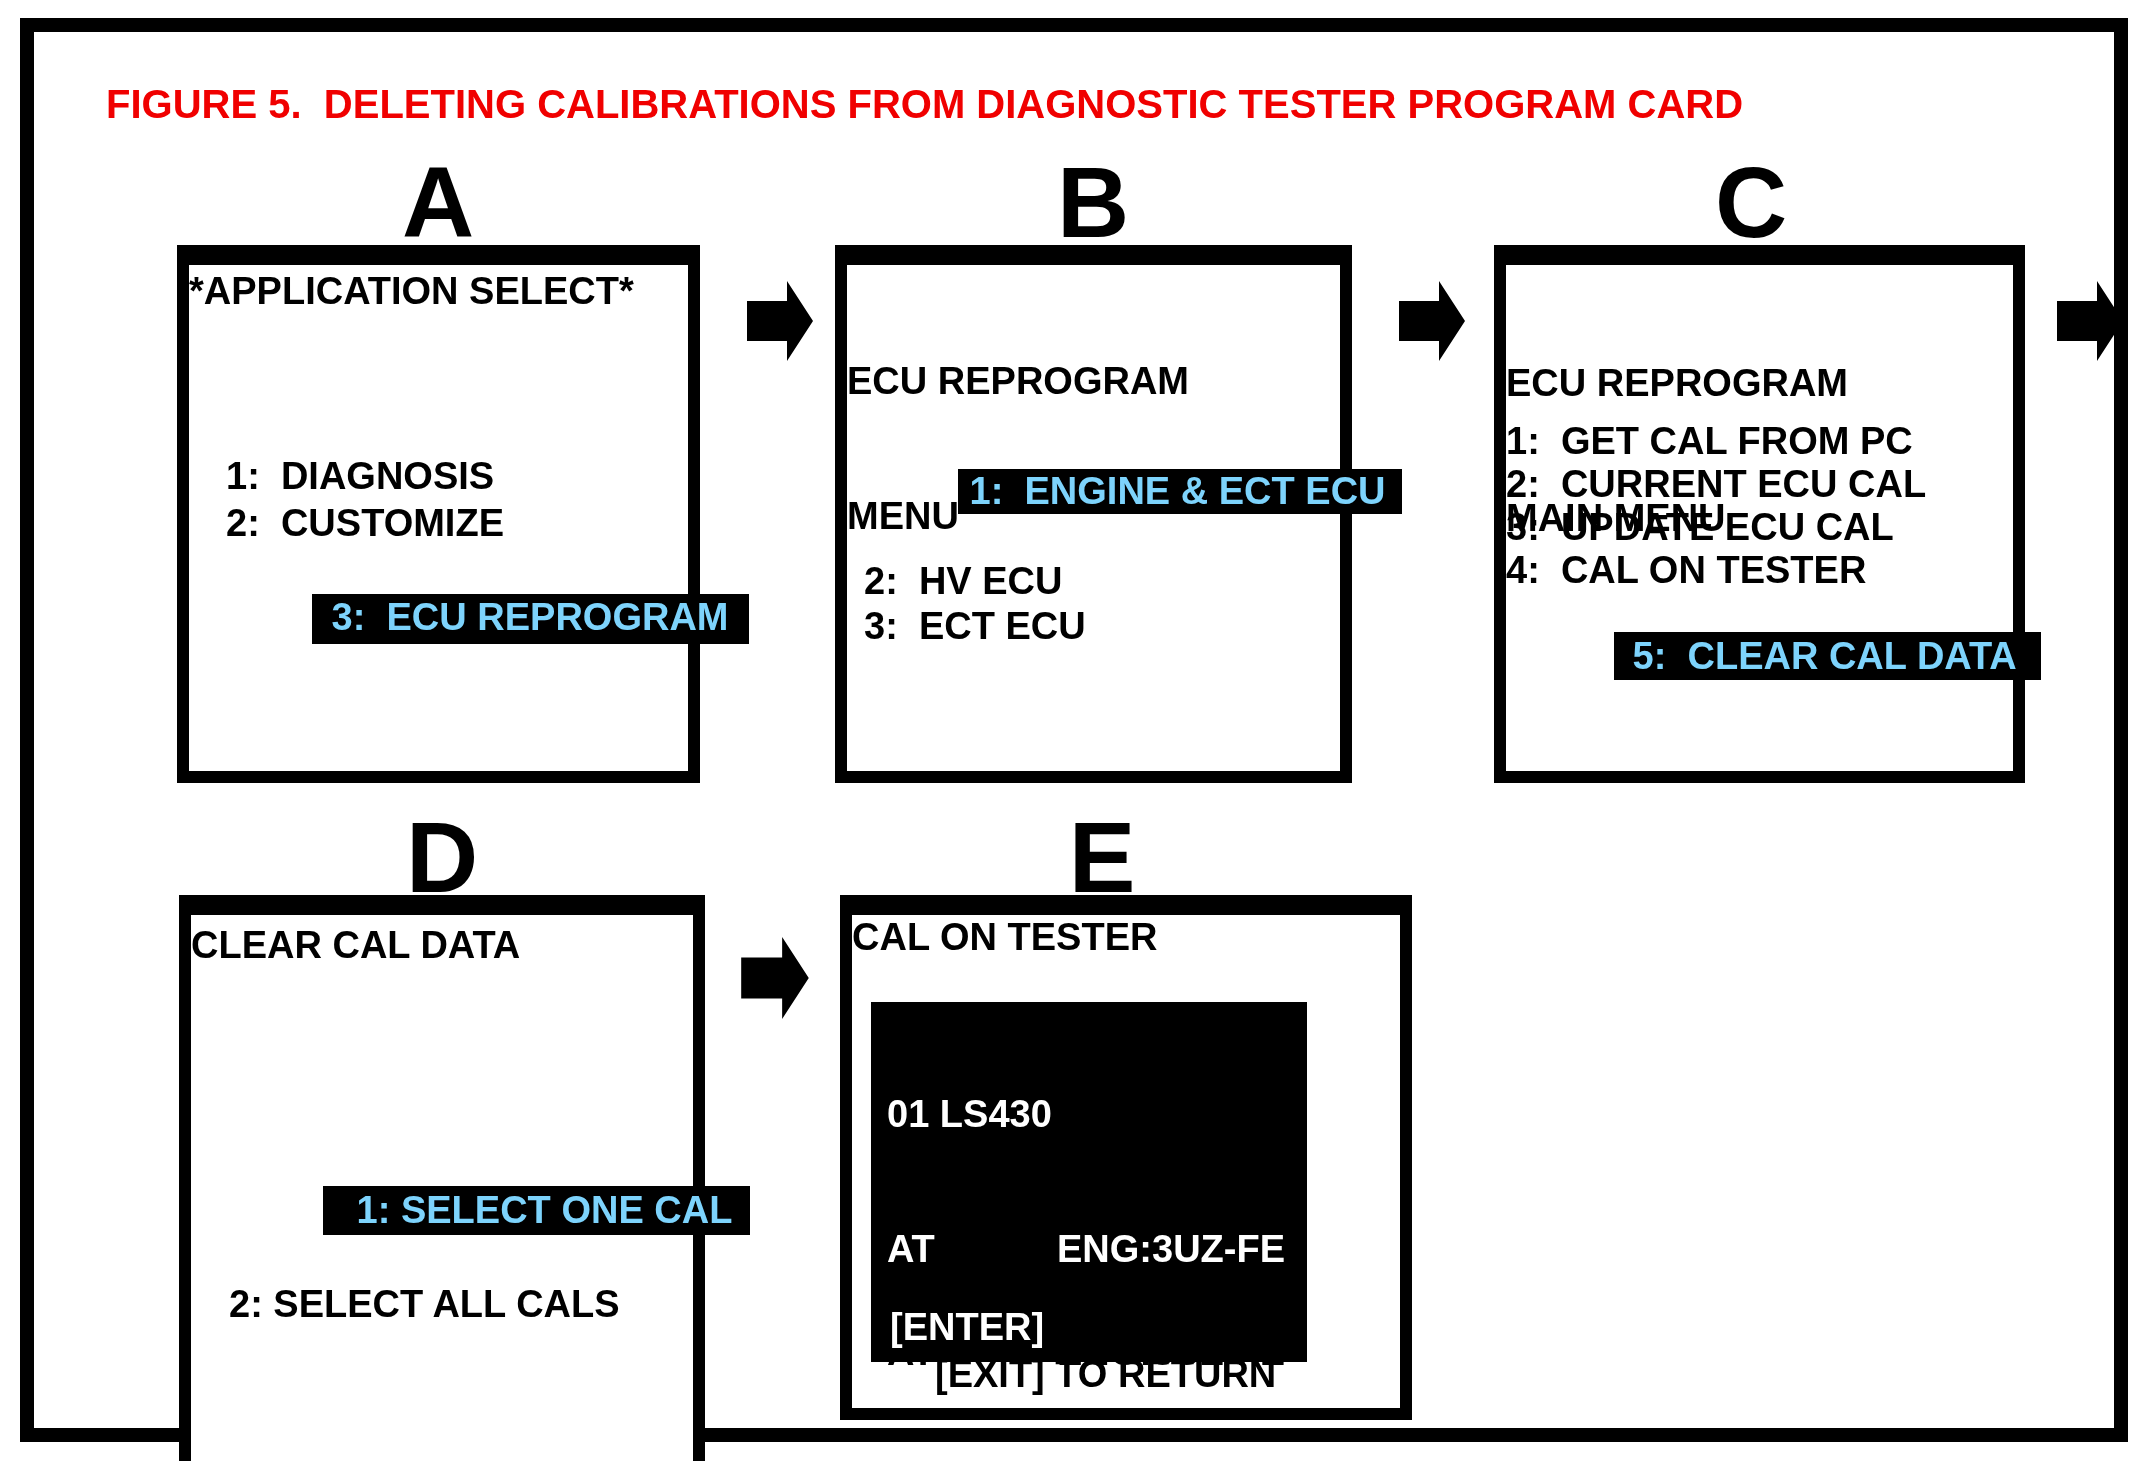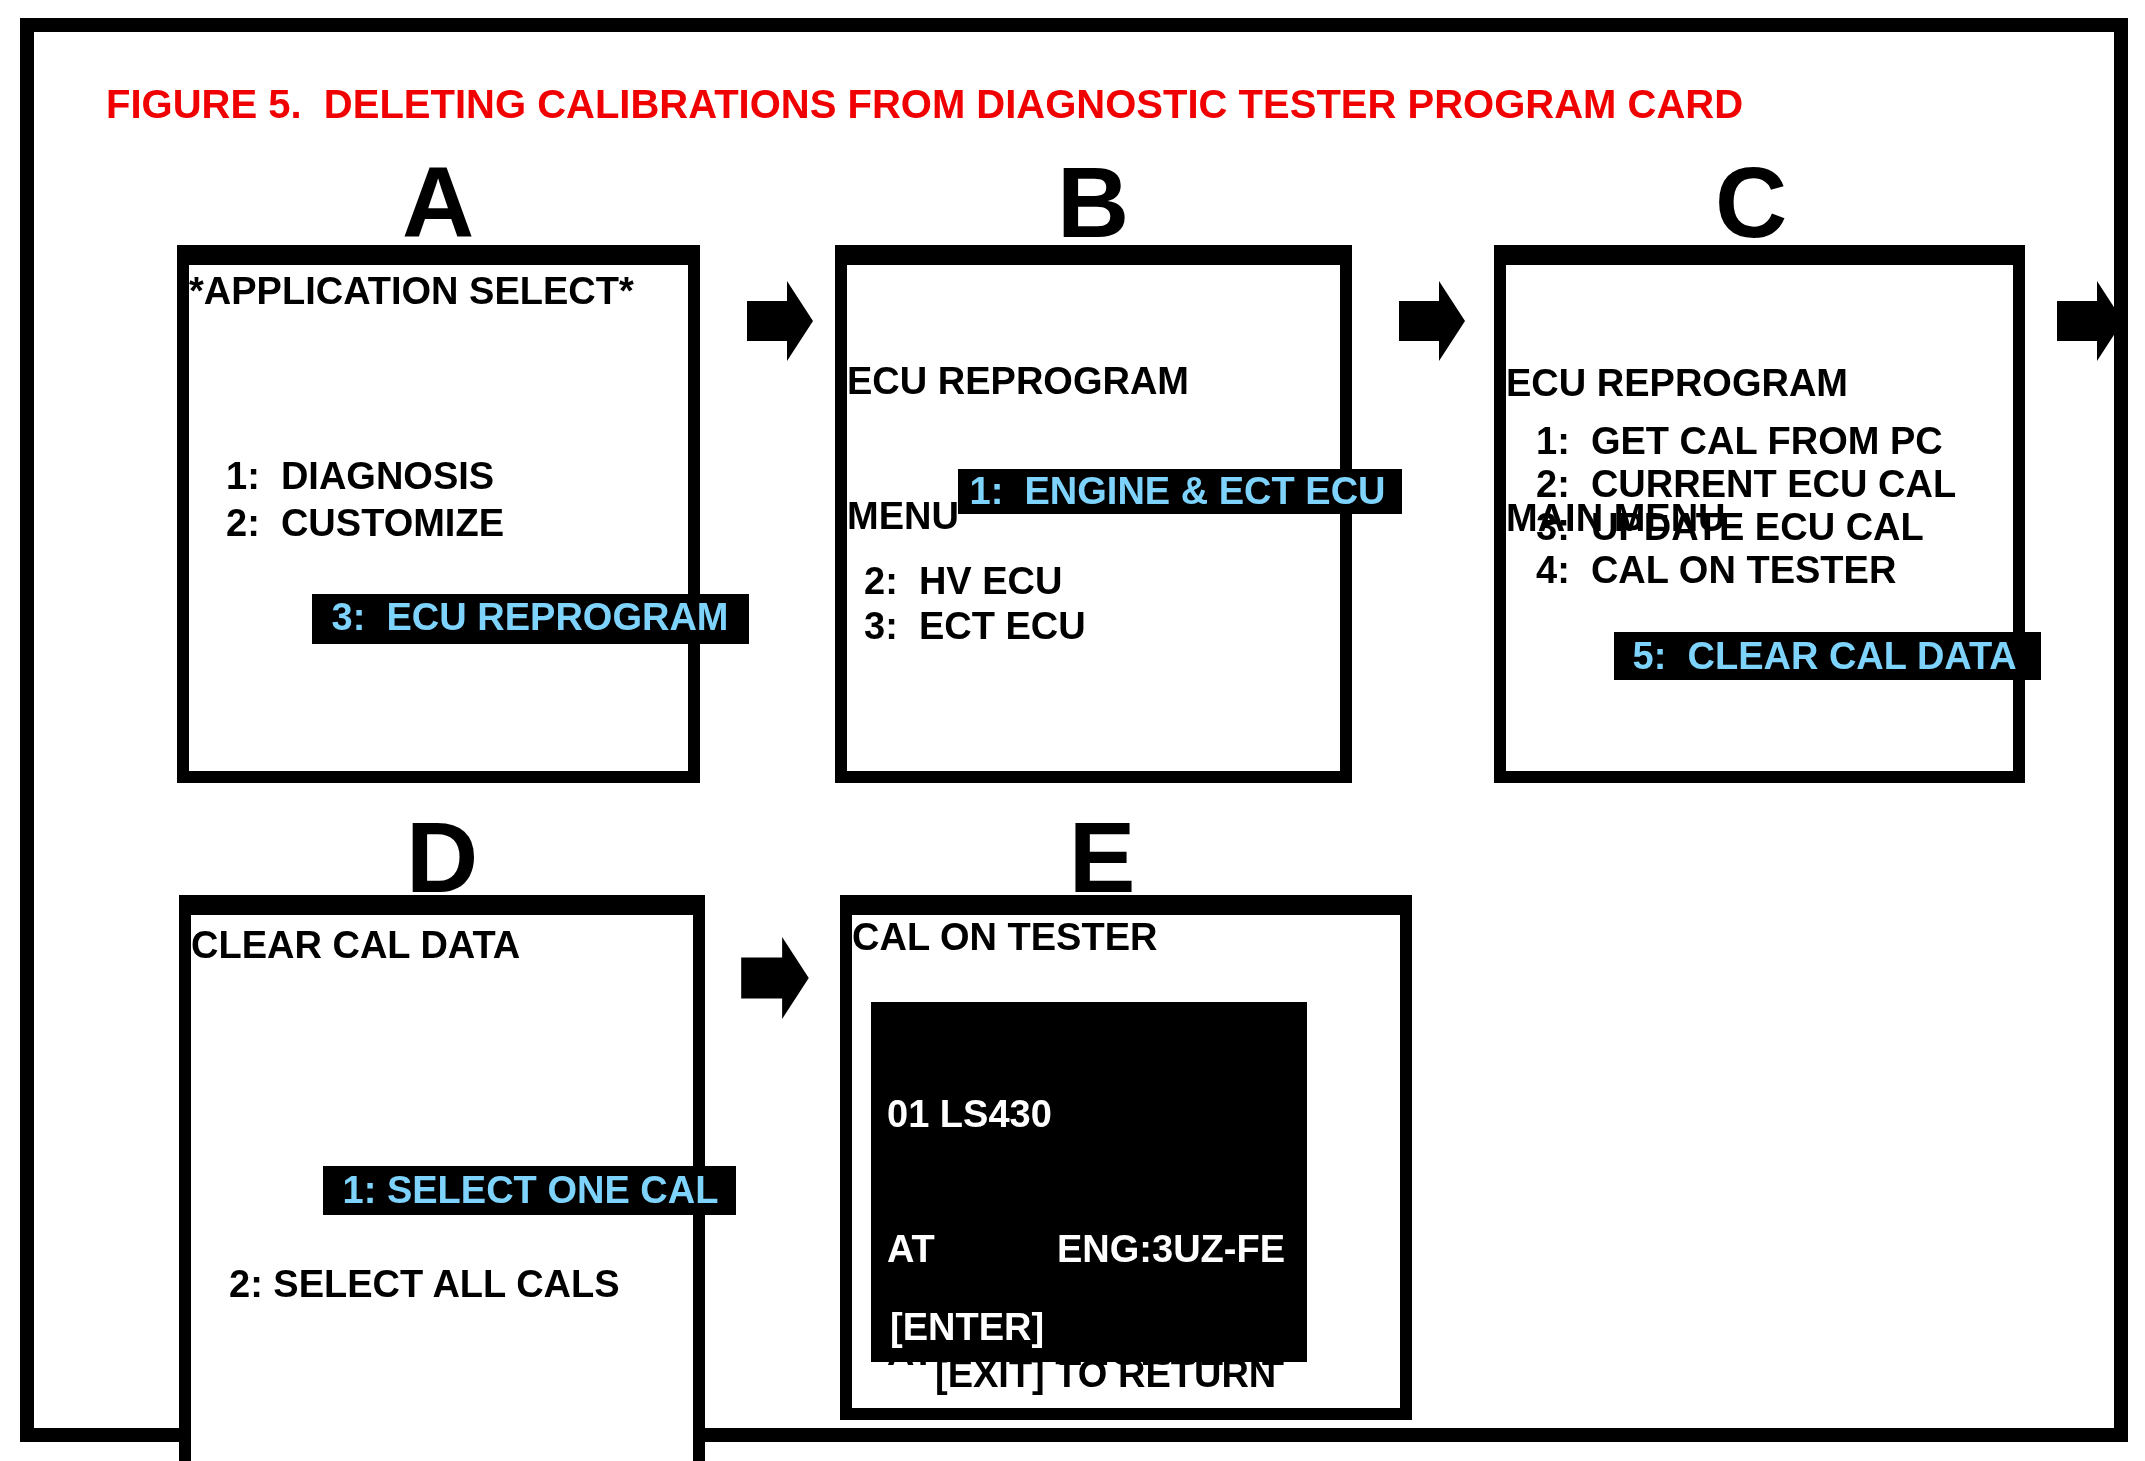--- a/index.html
+++ b/index.html
@@ -44,35 +44,35 @@
 
   .menu{position:absolute;left:0;right:0;font-size:38px;}
   .m-a{top:188px}
   .m-b{top:159px}
   .m-c{top:155px}
   .m-d{top:205px}
 
   .mi{white-space:pre;}
   .m-a .mi{line-height:47px;padding-left:37px;}
   .m-b .mi{line-height:45px;padding-left:17px;}
-  .m-c .mi{line-height:43px;padding-left:30px;}
+  .m-c .mi{line-height:43px;}
   .m-d .mi{line-height:46px;padding-left:38px;}
 
   .mi.hl-row{padding-left:0;}
   .hl{
     display:inline-block;background:#000;color:#7dd3fc;white-space:pre;
     box-sizing:border-box;
   }
   .m-a .hl{margin-left:17px;line-height:45px;padding:1px 20px 4px 20px;}
   .m-b .hl{margin-left:5px;line-height:45px;padding:0 16px 0 12px;}
   .m-c .hl{
     margin-left:2px;margin-top:-17px;position:relative;line-height:46px;
     width:427px;padding:1px 0 1px 19px;
   }
-  .m-d .hl{margin-left:26px;line-height:49px;padding:0 18px 0 20px;}
+  .m-d .hl{margin-left:26px;line-height:49px;padding:0 18px 0 34px;margin-top:20px;}
 
   
   .cal-block{
     position:absolute;left:19px;width:436px;font-size:38px;line-height:45px;
     box-sizing:border-box;white-space:pre;
   }
   .cal-1{top:87px;background:#000;color:#fff;}
   .cal-2{top:190px;color:#000;}
   .cal-line1{padding-left:16px;}
   .cal-line2{display:flex;justify-content:space-between;padding-left:16px;padding-right:22px;gap:20px;}

